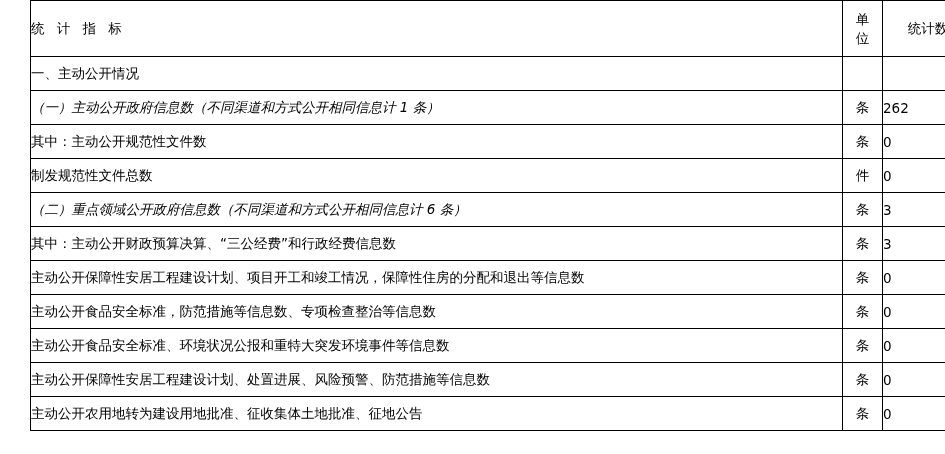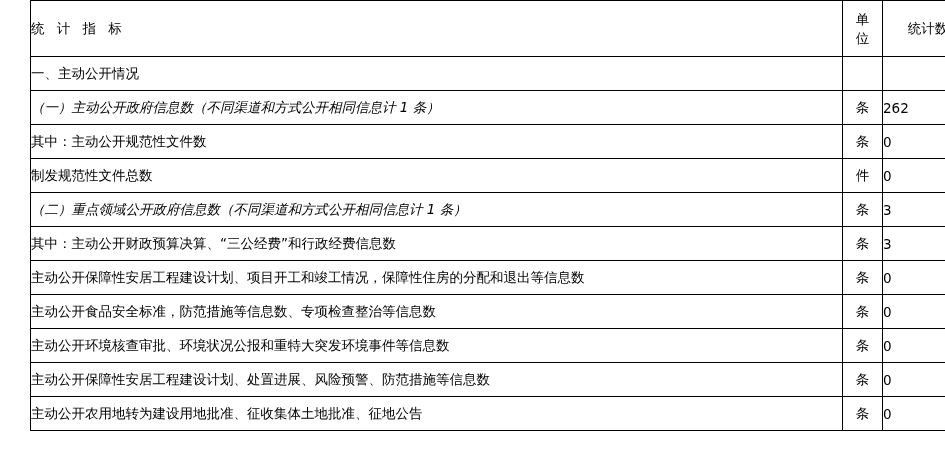--- a/index.html
+++ b/index.html
@@ -116,41 +116,41 @@
           <td class="ind lv2">其中：主动公开规范性文件数</td>
           <td class="unit">条</td>
           <td class="val">0</td>
         </tr>
         <tr>
           <td class="ind lv3">制发规范性文件总数</td>
           <td class="unit">件</td>
           <td class="val">0</td>
         </tr>
         <tr>
-          <td class="ind lv1">（二）重点领域公开政府信息数（不同渠道和方式公开相同信息计 1 条）</td>
+          <td class="ind lv1">（二）重点领域公开政府信息数（不同渠道和方式公开相同信息计 6 条）</td>
           <td class="unit">条</td>
           <td class="val">3</td>
         </tr>
         <tr>
           <td class="ind lv2">其中：主动公开财政预算决算、“三公经费”和行政经费信息数</td>
           <td class="unit">条</td>
           <td class="val">3</td>
         </tr>
         <tr>
           <td class="ind lv3">主动公开保障性安居工程建设计划、项目开工和竣工情况，保障性住房的分配和退出等信息数</td>
           <td class="unit">条</td>
           <td class="val">0</td>
         </tr>
         <tr>
           <td class="ind lv3">主动公开食品安全标准，防范措施等信息数、专项检查整治等信息数</td>
           <td class="unit">条</td>
           <td class="val">0</td>
         </tr>
         <tr>
-          <td class="ind lv3">主动公开环境核查审批、环境状况公报和重特大突发环境事件等信息数</td>
+          <td class="ind lv3">主动公开食品安全标准、环境状况公报和重特大突发环境事件等信息数</td>
           <td class="unit">条</td>
           <td class="val">0</td>
         </tr>
         <tr>
           <td class="ind lv3">主动公开保障性安居工程建设计划、处置进展、风险预警、防范措施等信息数</td>
           <td class="unit">条</td>
           <td class="val">0</td>
         </tr>
         <tr>
           <td class="ind lv3">主动公开农用地转为建设用地批准、征收集体土地批准、征地公告</td>

